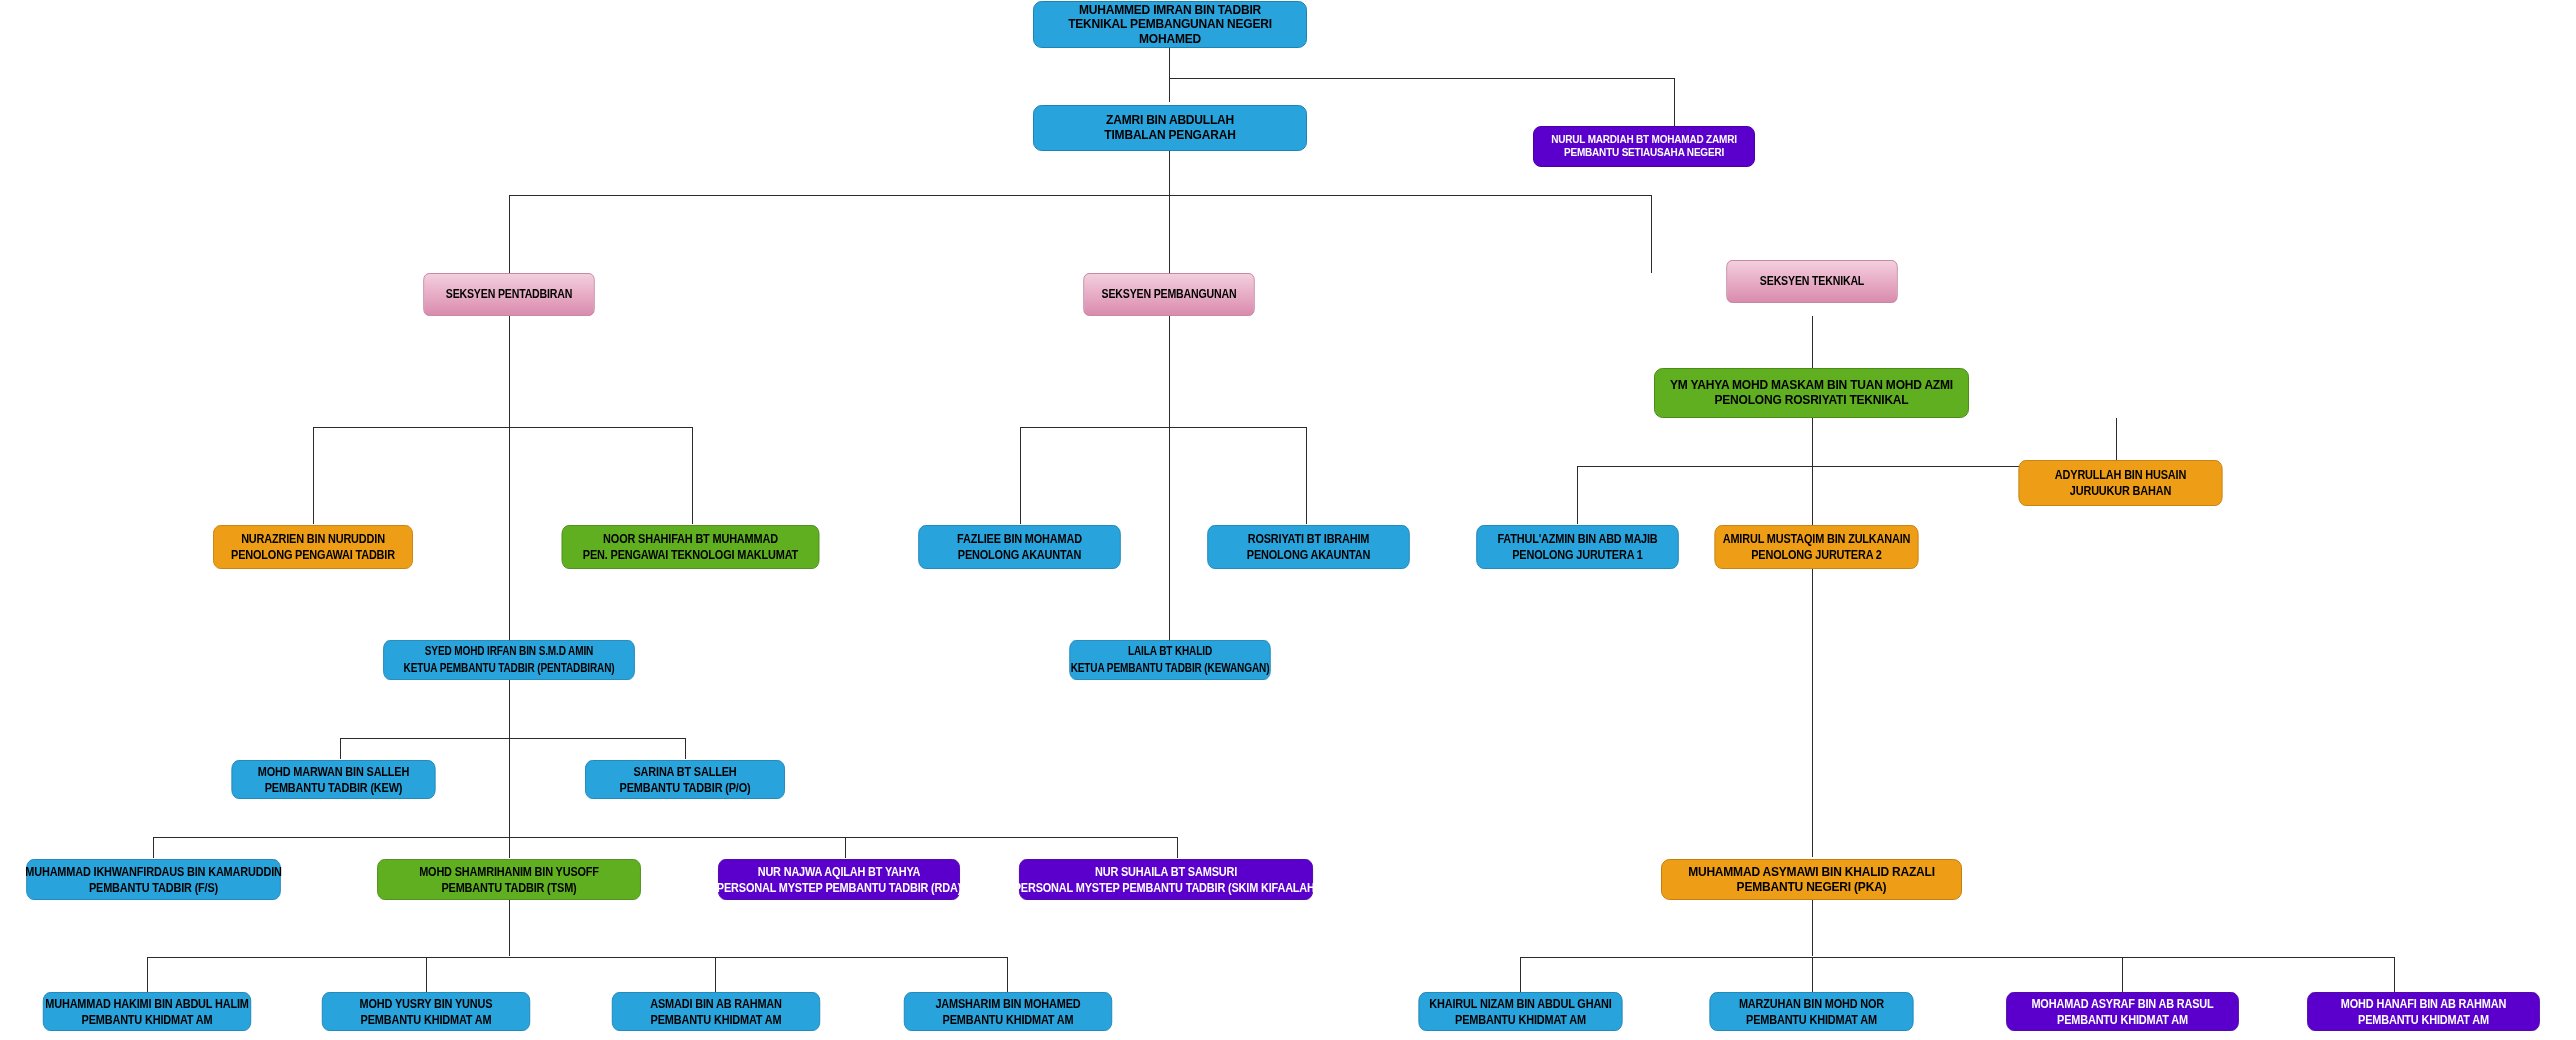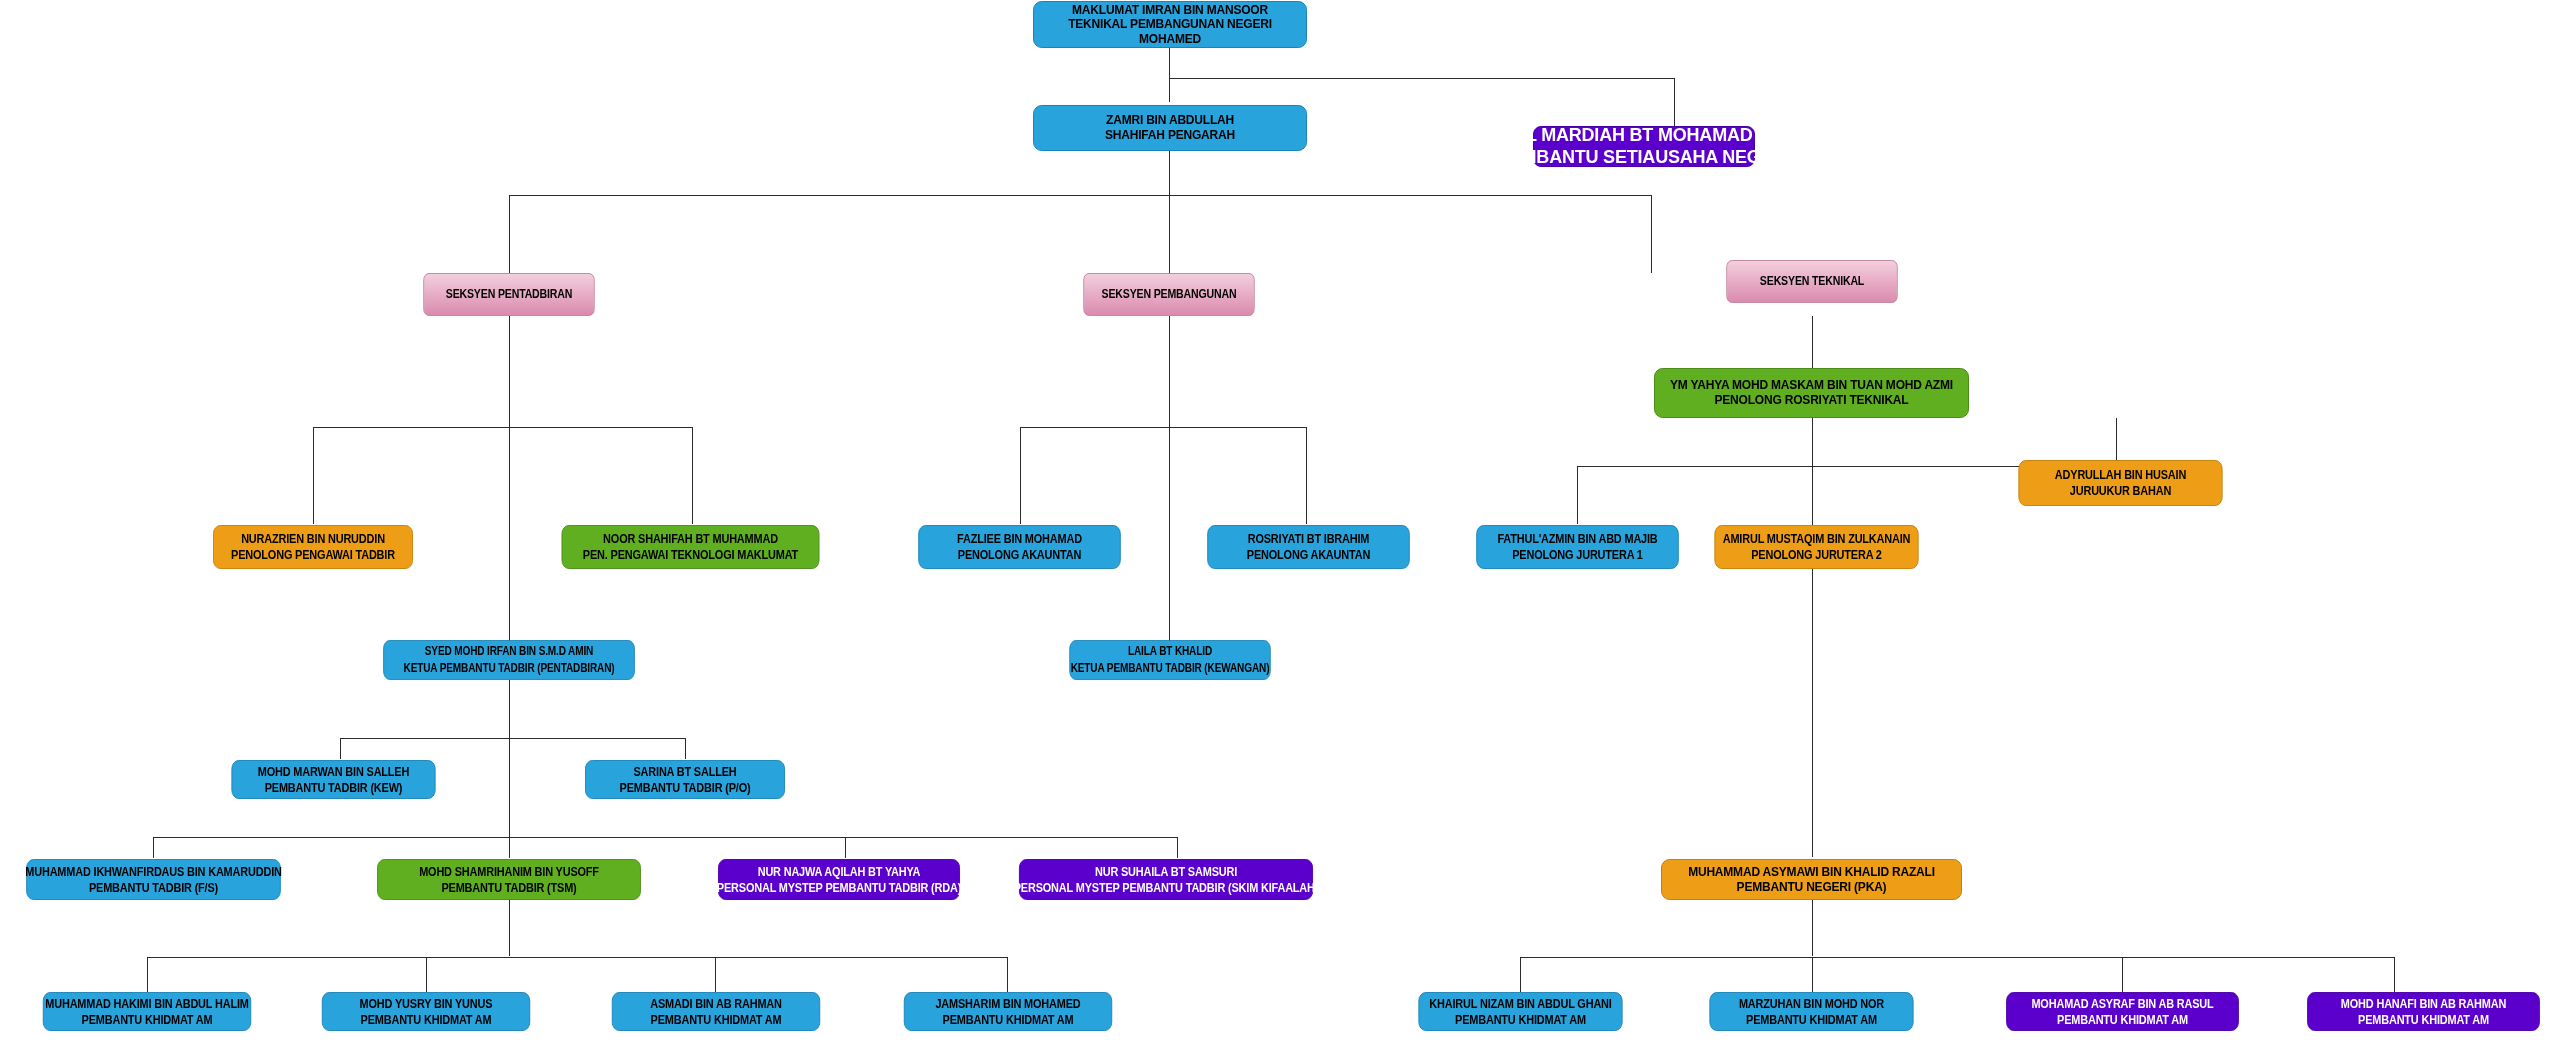--- a/index.html
+++ b/index.html
@@ -98,31 +98,31 @@
   <div class="line vl" style="left:1812px;top:466px;height:391px;"></div>
 
   <div class="line vl" style="left:1812px;top:898px;height:58px;"></div>
   <div class="line hl" style="left:1520px;top:957px;width:874px;"></div>
   <div class="line vl" style="left:1520px;top:957px;height:35px;"></div>
   <div class="line vl" style="left:1812px;top:957px;height:35px;"></div>
   <div class="line vl" style="left:2122px;top:957px;height:35px;"></div>
   <div class="line vl" style="left:2394px;top:957px;height:35px;"></div>
 
   <div class="node blue fnorm" style="left:1033px;top:1px;width:274px;height:47px;font-size:12px;">
-    <span class="l1">MAKLUMAT IMRAN BIN MANSOOR</span>
+    <span class="l1">MUHAMMED IMRAN BIN TADBIR</span>
     <span class="l2">TEKNIKAL PEMBANGUNAN NEGERI</span>
     <span class="l3">MOHAMED</span>
   </div>
 
   <div class="node blue fnorm" style="left:1033px;top:105px;width:274px;height:46px;font-size:12px;">
     <span class="l1">ZAMRI BIN ABDULLAH</span>
-    <span class="l2">SHAHIFAH PENGARAH</span>
-  </div>
-
-  <div class="node purple fnorm" style="left:1533px;top:126px;width:222px;height:41px;font-size:18px;border-radius:8px;">
+    <span class="l2">TIMBALAN PENGARAH</span>
+  </div>
+
+  <div class="node purple fnorm" style="left:1533px;top:126px;width:222px;height:41px;font-size:10px;border-radius:8px;">
     <span class="l1">NURUL MARDIAH BT MOHAMAD ZAMRI</span>
     <span class="l2">PEMBANTU SETIAUSAHA NEGERI</span>
   </div>
 
   <div class="node pink fcond" style="left:407px;top:273px;width:204px;height:43px;font-size:12.6px;">
     <span class="l1">SEKSYEN PENTADBIRAN</span>
   </div>
 
   <div class="node pink fcond" style="left:1067px;top:273px;width:204px;height:43px;font-size:12.6px;">
     <span class="l1">SEKSYEN PEMBANGUNAN</span>

